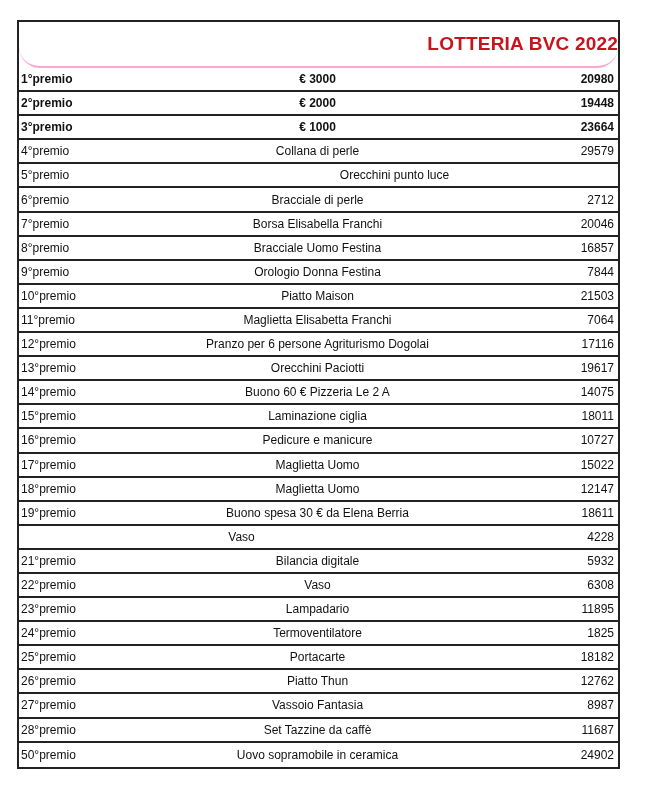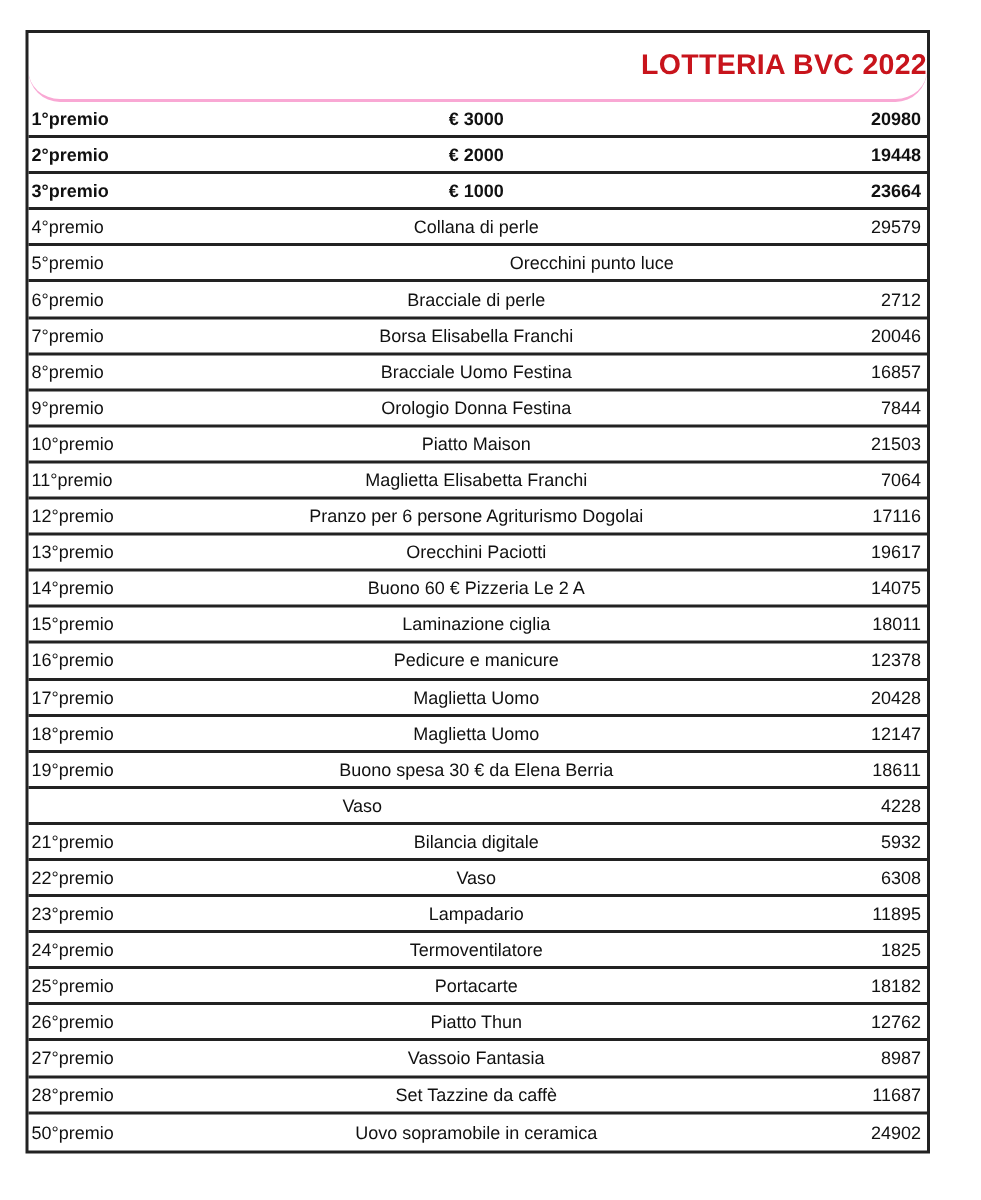--- a/index.html
+++ b/index.html
@@ -96,26 +96,26 @@
         <span class="c-num">14075</span>
       </div>
       <div class="row">
         <span class="c-rank">15°premio</span>
         <span class="c-prize">Laminazione ciglia</span>
         <span class="c-num">18011</span>
       </div>
       <div class="row">
         <span class="c-rank">16°premio</span>
         <span class="c-prize">Pedicure e manicure</span>
-        <span class="c-num">12378</span>
+        <span class="c-num">10727</span>
       </div>
       <div class="row">
         <span class="c-rank">17°premio</span>
         <span class="c-prize">Maglietta Uomo</span>
-        <span class="c-num">20428</span>
+        <span class="c-num">15022</span>
       </div>
       <div class="row">
         <span class="c-rank">18°premio</span>
         <span class="c-prize">Maglietta Uomo</span>
         <span class="c-num">12147</span>
       </div>
       <div class="row">
         <span class="c-rank">19°premio</span>
         <span class="c-prize">Buono spesa 30 € da Elena Berria</span>
         <span class="c-num">18611</span>

